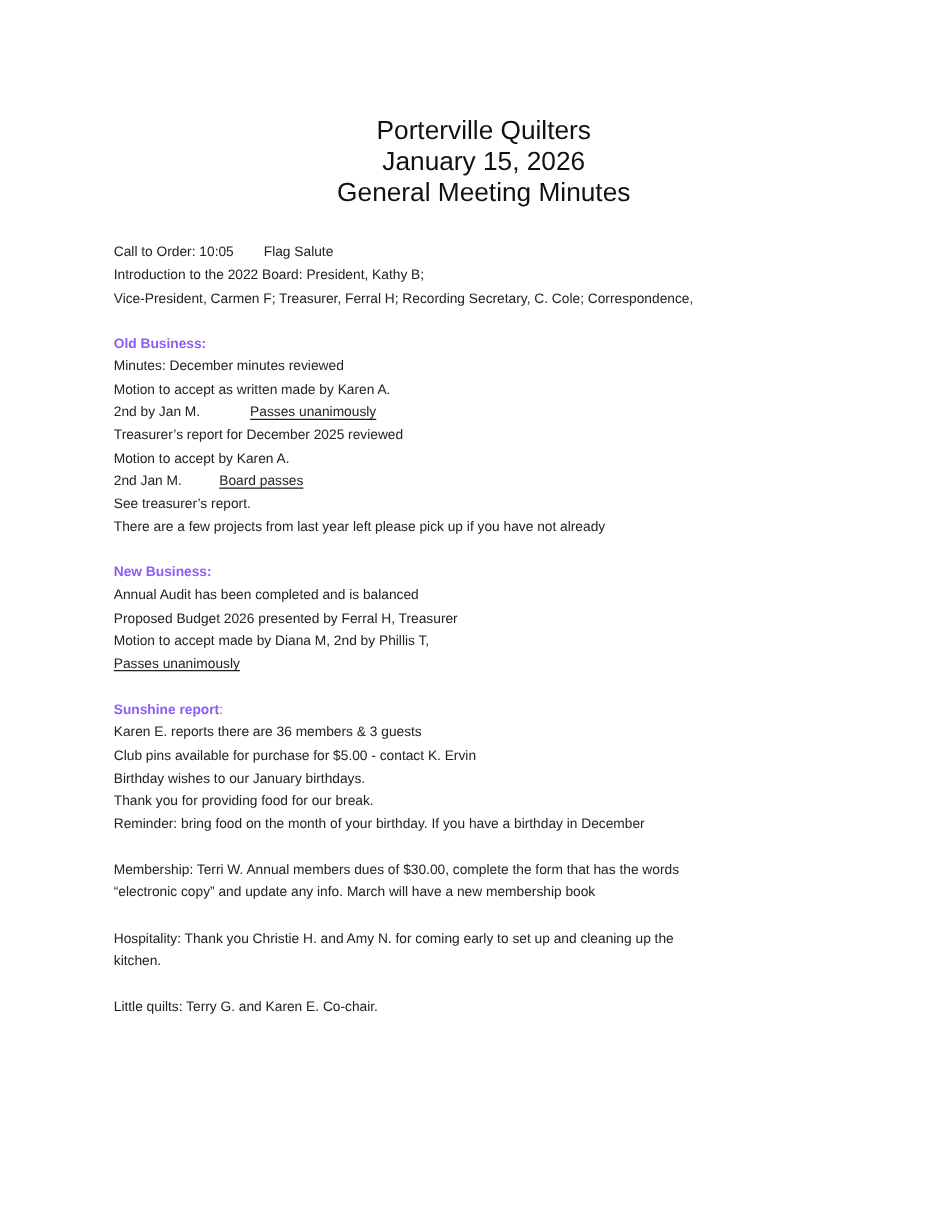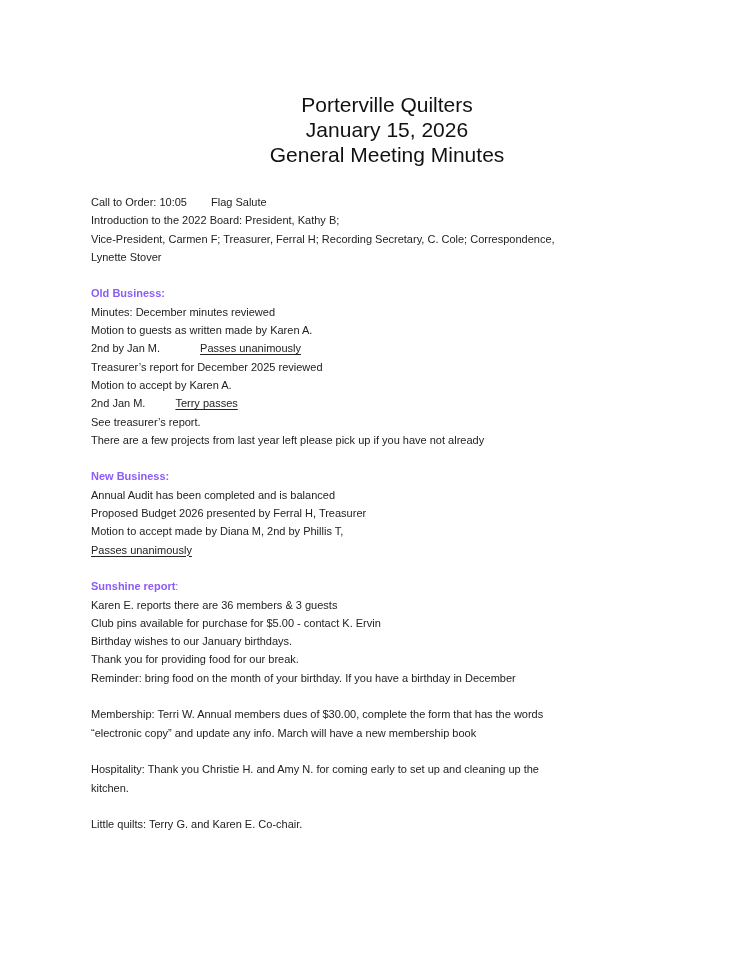--- a/index.html
+++ b/index.html
@@ -38,34 +38,33 @@
     <div>General Meeting Minutes</div>
   </div>
 
   <div class="body">
 
     <div class="line">
       <span>Call to Order: 10:05</span><span class="tab1"></span><span>Flag Salute</span>
     </div>
     <div class="line">Introduction to the 2022 Board: President, Kathy B;</div>
     <div class="line">Vice-President, Carmen F; Treasurer, Ferral H; Recording Secretary, C. Cole; Correspondence,</div>
-    <div class="line">Lynette Stover</div>
 
     <div class="gap"></div>
 
     <div class="line heading">Old Business:</div>
     <div class="line">Minutes: December minutes reviewed</div>
-    <div class="line">Motion to guests as written made by Karen A.</div>
+    <div class="line">Motion to accept as written made by Karen A.</div>
     <div class="line">
       <span>2nd by Jan M.</span><span class="tab2"></span><span class="u">Passes unanimously</span>
     </div>
     <div class="line">Treasurer’s report for December 2025 reviewed</div>
     <div class="line">Motion to accept by Karen A.</div>
     <div class="line">
-      <span>2nd Jan M.</span><span class="tab3"></span><span class="u">Terry passes</span>
+      <span>2nd Jan M.</span><span class="tab3"></span><span class="u">Board passes</span>
     </div>
     <div class="line">See treasurer’s report.</div>
     <div class="line">There are a few projects from last year left please pick up if you have not already</div>
 
     <div class="gap"></div>
 
     <div class="line heading">New Business:</div>
     <div class="line">Annual Audit has been completed and is balanced</div>
     <div class="line">Proposed Budget 2026 presented by Ferral H, Treasurer</div>
     <div class="line">Motion to accept made by Diana M, 2nd by Phillis T,</div>

